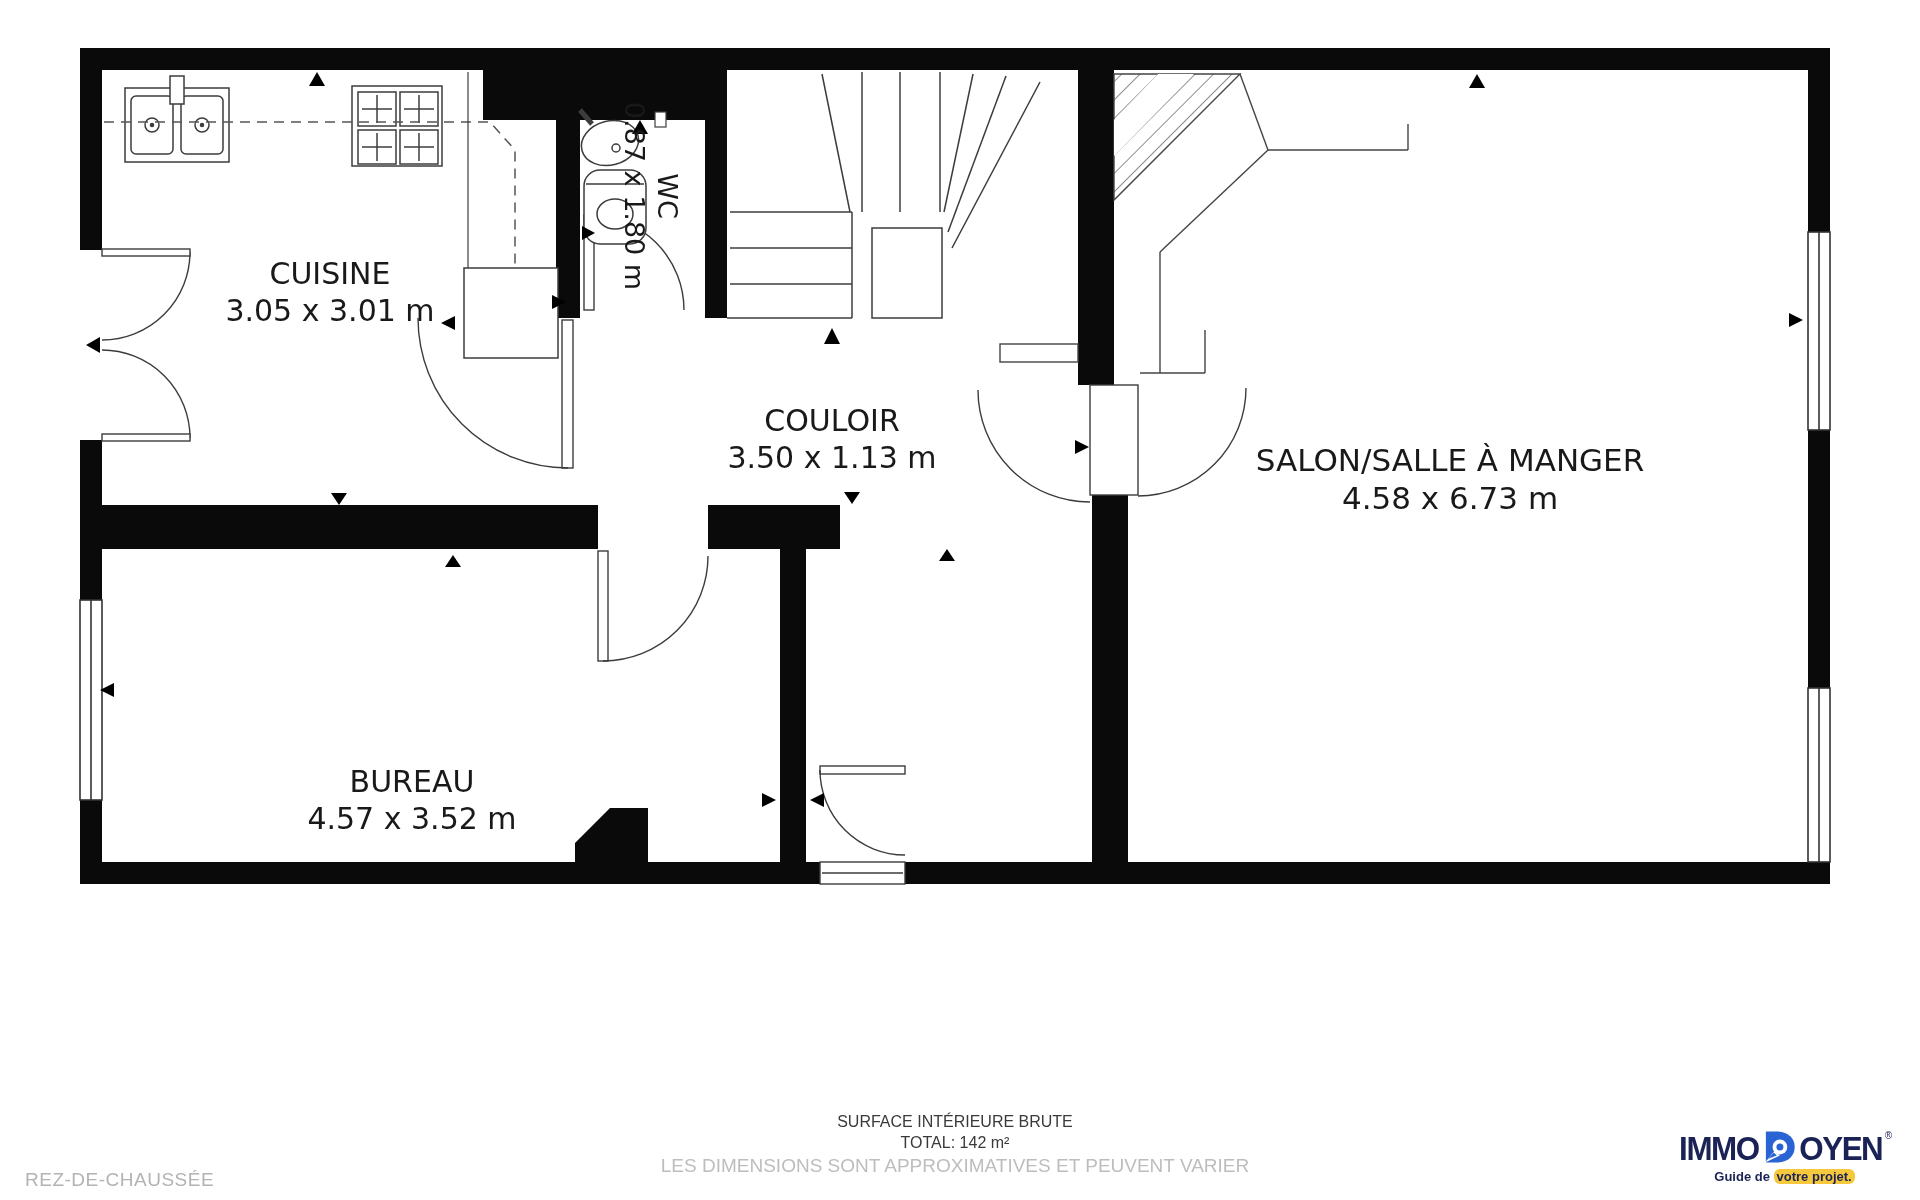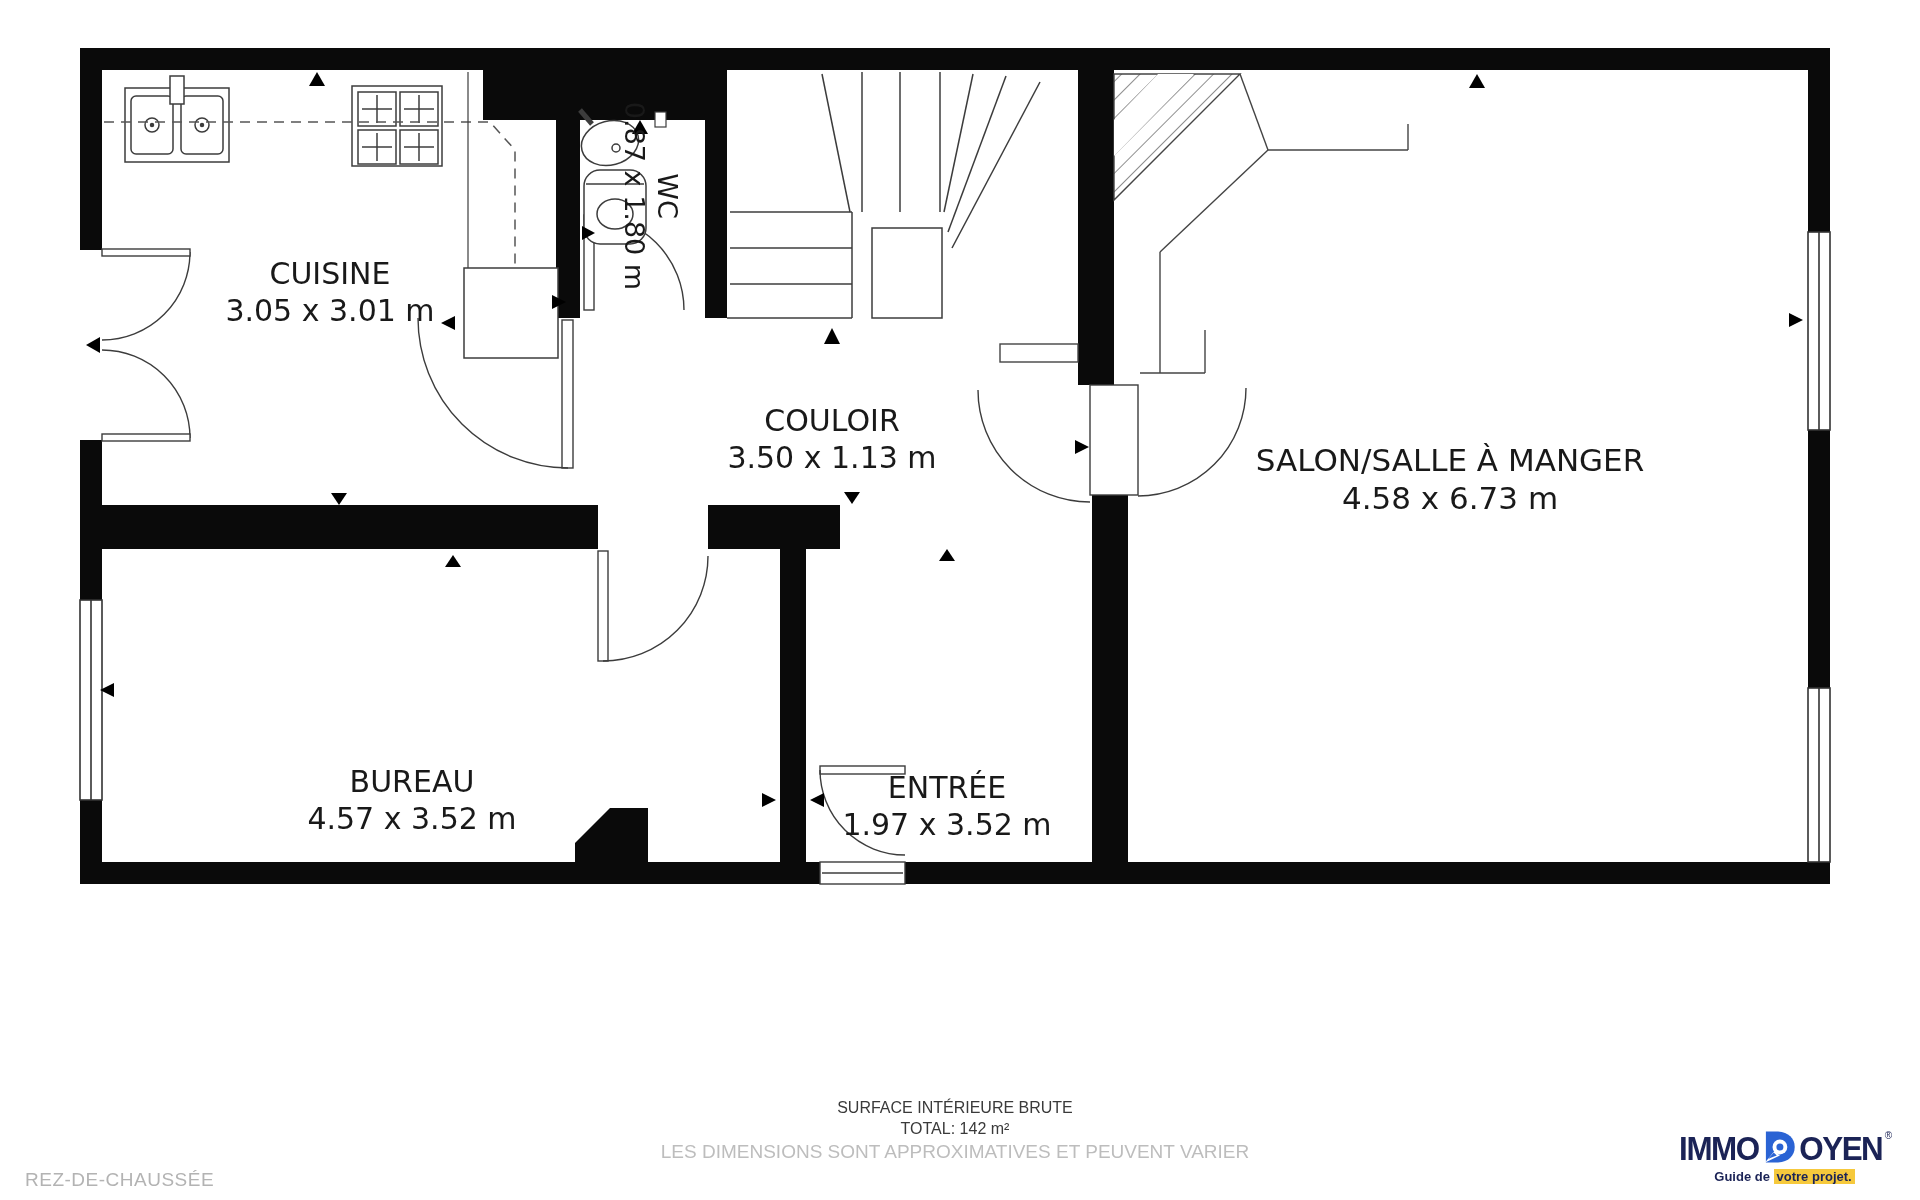--- a/index.html
+++ b/index.html
@@ -15,35 +15,35 @@
   .room-label .nm,.room-label .dm{display:block;}
   .lbl-cuisine{left:330px;top:293px;font-size:30px;}
   .lbl-wc{left:650px;top:196px;font-size:27px;transform:translate(-50%,-50%) rotate(90deg);}
   .lbl-couloir{left:832px;top:440px;font-size:30px;}
   .lbl-salon{left:1450px;top:480px;font-size:31px;}
   .lbl-bureau{left:412px;top:801px;font-size:30px;}
   .lbl-entree{left:947px;top:807px;font-size:30px;}
   .footer-center{position:absolute;left:955px;top:1097px;transform:translateX(-50%);
                  text-align:center;font-family:"Liberation Sans",sans-serif;color:#3a3a3a;
                  line-height:1.32;white-space:nowrap;}
-  .footer-center .f1{font-size:16px;}
+  .footer-center .f1{font-size:16px;margin-top:14px;}
   .footer-center .f2{font-size:16px;}
   .footer-center .f3{font-size:16px;}
   .footer-center .f4{font-size:19px;color:#bdbdbd;}
   .floor-label{position:absolute;left:25px;top:1150px;font-family:"Liberation Sans",sans-serif;
                font-size:19px;color:#b3b3b3;letter-spacing:0.5px;margin-top:19px;}
   .logo{position:absolute;right:28px;top:1128px;width:215px;text-align:center;
         font-family:"Liberation Sans",sans-serif;}
   .logo .brand{display:flex;align-items:flex-end;justify-content:center;}
   .logo .brand .txt{font-size:33px;font-weight:800;letter-spacing:-1.5px;color:#1b2356;
                     transform:scaleX(.95);}
   .logo .brand .dsvg{margin:0 1px;transform:translateY(-1px);}
   .logo .brand sup{font-size:10px;color:#1b2356;align-self:flex-start;margin-top:2px;}
   .logo .tagline{margin-top:1px;font-size:13px;font-weight:bold;color:#1b2356;}
-  .logo .tagline .hl{background:#f6c93c;padding:0 3px;}
+  .logo .tagline .hl{background:#f6c93c;padding:0 3px;border-radius:6px;}
 </style>
 </head>
 <body>
 
 <div class="stage">
 
   <svg class="plan-svg" width="1920" height="1200" viewBox="0 0 1920 1200">
     <defs>
       <pattern id="hatch" width="13" height="13" patternUnits="userSpaceOnUse" patternTransform="rotate(45)">
         <line x1="0" y1="0" x2="0" y2="13" stroke="#5e5e5e" stroke-width="1.4"></line>
@@ -229,24 +229,20 @@
     <span class="dm">3.50 x 1.13 m</span>
   </div>
   <div class="room-label lbl-salon">
     <span class="nm">SALON/SALLE À MANGER</span>
     <span class="dm">4.58 x 6.73 m</span>
   </div>
   <div class="room-label lbl-bureau">
     <span class="nm">BUREAU</span>
     <span class="dm">4.57 x 3.52 m</span>
   </div>
-  <div class="room-label lbl-entree">
-    <span class="nm">ENTRÉE</span>
-    <span class="dm">1.97 x 3.52 m</span>
-  </div>
 
   <div class="footer-center">
     <div class="f1">SURFACE INTÉRIEURE BRUTE</div>
     <div class="f2">TOTAL: 142 m²</div>
     <div class="f4">LES DIMENSIONS SONT APPROXIMATIVES ET PEUVENT VARIER</div>
   </div>
 
   <div class="floor-label">REZ-DE-CHAUSSÉE</div>
 
   <div class="logo">

